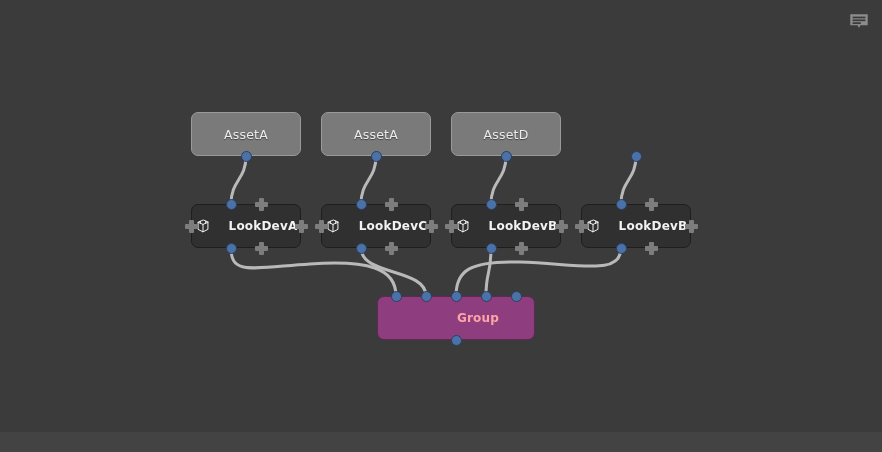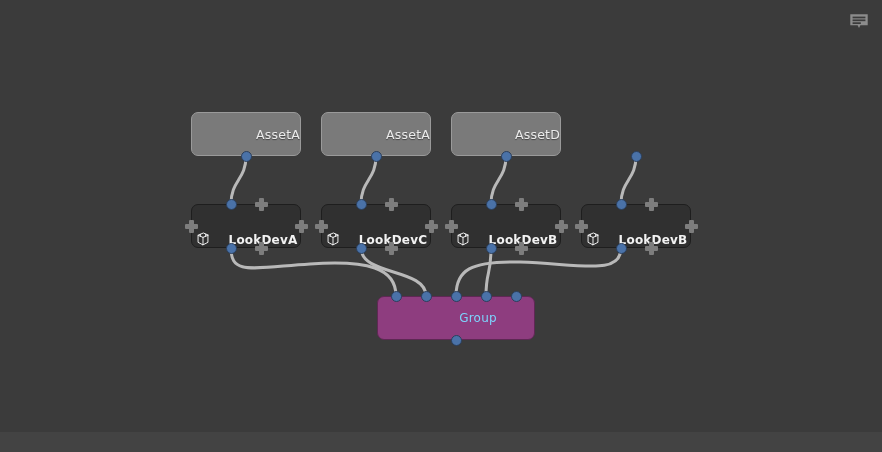--- a/index.html
+++ b/index.html
@@ -69,36 +69,34 @@
     white-space: nowrap;
     user-select: none;
   }
 
   .asset-node {
     width: 110px;
     height: 44px;
     background: #7a7a7a;
     border: 1px solid #9a9a9a;
     border-radius: 7px;
-    justify-content: flex-end;
   }
   .asset-node .node-label {
     font-weight: normal;
     color: #ececec;
     text-shadow: 0 1px 1px rgba(0,0,0,.45);
   }
 
   .lookdev-node {
     width: 110px;
     height: 44px;
     background: #303030;
     border: 1px solid #1e1e1e;
     border-radius: 7px;
     gap: 18px;
-    align-items: flex-end;
   }
   .lookdev-node .node-label {
     font-weight: bold;
     color: #f2f2f2;
     font-size: 12px;
   }
   .cube-icon {
     width: 16px;
     height: 16px;
     flex: 0 0 auto;
@@ -106,22 +104,22 @@
   }
 
   .group-node {
     width: 158px;
     height: 44px;
     background: #8e3d7f;
     border: 1px solid #5e2854;
     border-radius: 7px;
   }
   .group-node .node-label {
-    font-weight: normal;
-    color: #7dd3fc;
+    font-weight: bold;
+    color: #fca5a5;
     font-size: 12px;
     margin-left: 44px;
   }
 
   
   .port {
     position: absolute;
     width: 11px;
     height: 11px;
     margin-left: -5.5px;

